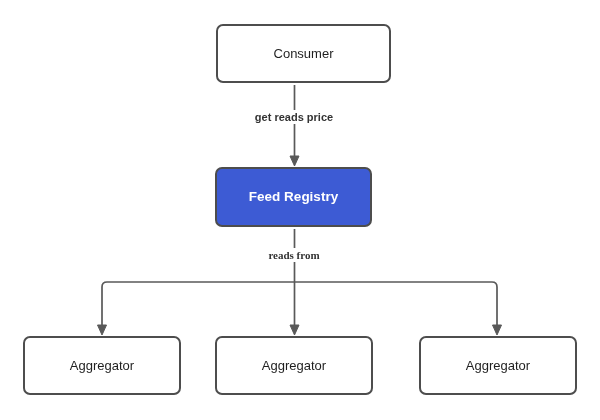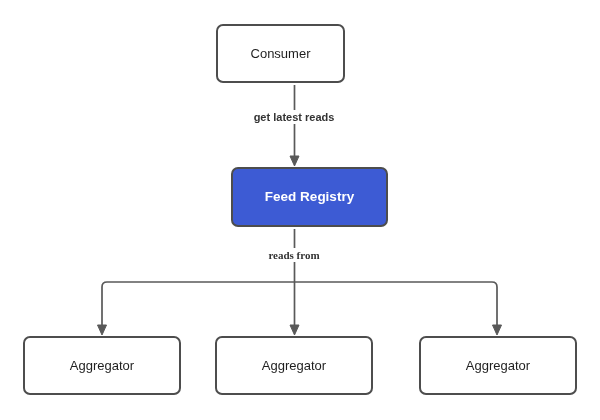--- a/index.html
+++ b/index.html
@@ -46,22 +46,22 @@
     justify-content: center;
     text-align: center;
     line-height: 1.2;
   }
   .node.accent {
     background: #3d5bd4;
     color: #ffffff;
     font-weight: bold;
     font-size: 13.5px;
   }
-  .node-consumer   { left: 216px; top: 24px;  width: 129px; height: 59px; }
-  .node-registry   { left: 215px; top: 167px; width: 157px; height: 60px; margin-left: 16px; }
+  .node-consumer   { left: 216px; top: 24px;  width: 175px; height: 59px; }
+  .node-registry   { left: 215px; top: 167px; width: 157px; height: 60px; }
   .node-agg-1      { left: 23px;  top: 336px; width: 158px; height: 59px; }
   .node-agg-2      { left: 215px; top: 336px; width: 158px; height: 59px; }
   .node-agg-3      { left: 419px; top: 336px; width: 158px; height: 59px; }
   .edge-label {
     position: absolute;
     transform: translate(-50%, -50%);
     background: #ffffff;
     color: #333333;
     font-size: 11px;
     font-weight: bold;
@@ -102,16 +102,16 @@
   </div>
 
   <div class="node node-agg-2">
     <span>Aggregator</span>
   </div>
 
   <div class="node node-agg-3">
     <span>Aggregator</span>
   </div>
 
-  <div class="edge-label edge-label-1">get latest reads</div>
+  <div class="edge-label edge-label-1">get reads price</div>
   <div class="edge-label edge-label-2">reads from</div>
 
 </div>
 
 </body></html>

